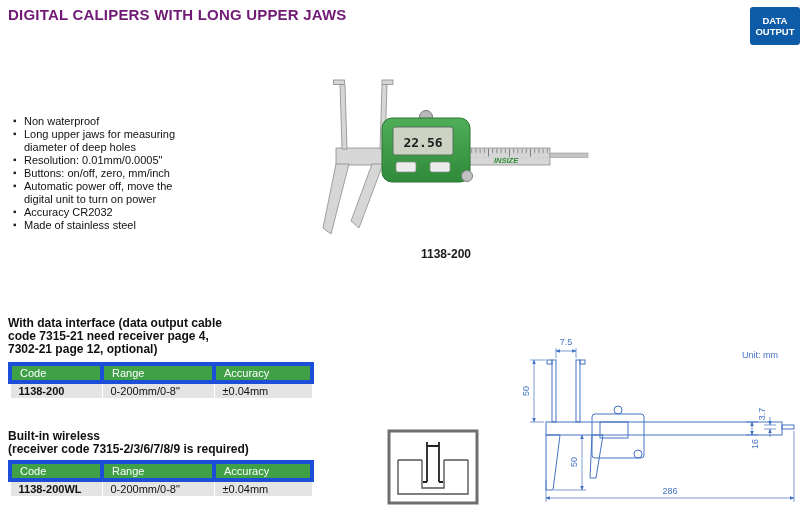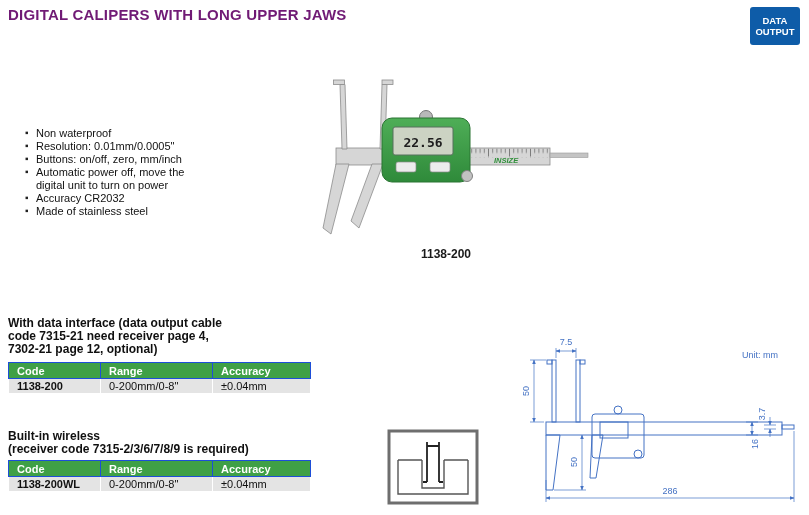--- a/index.html
+++ b/index.html
@@ -13,34 +13,34 @@
         font-family:"Liberation Sans",sans-serif;color:#111;overflow:hidden;}
 
   .title{position:absolute;left:8px;top:6px;font-size:15px;font-weight:bold;
          color:#701a75;letter-spacing:.2px;}
 
   .badge{position:absolute;left:750px;top:7px;width:50px;height:38px;
          background:var(--badge-blue);border-radius:3px;color:#fff;
          font-weight:bold;font-size:9.5px;line-height:11px;display:flex;
          flex-direction:column;align-items:center;justify-content:center;text-align:center;}
 
-  ul.features{position:absolute;left:13px;top:115px;width:185px;margin:12px;padding:0;
+  ul.features{position:absolute;left:13px;top:115px;width:185px;margin:0;padding:0;
               list-style:none;font-size:11px;line-height:13px;}
   ul.features li{position:relative;padding-left:11px;}
   ul.features li::before{content:"▪";position:absolute;left:0;top:-1px;font-size:10px;color:#222;}
 
   .caliper-wrap{position:absolute;left:296px;top:76px;width:300px;height:168px;}
   .model-label{position:absolute;left:296px;top:247px;width:300px;text-align:center;
                font-size:12px;font-weight:bold;color:#1a1a1a;}
 
   .sec-heading{position:absolute;font-size:12px;font-weight:bold;line-height:13px;color:#101010;}
 
   table.spec-table{position:absolute;left:8px;border-collapse:collapse;font-size:11px;table-layout:fixed;}
-  table.spec-table th{background:var(--accent-green);color:#fff;text-align:left;font-weight:bold;
-                      padding:1px 8px;border:1px solid #1d4ed8;height:16px;}
+  table.spec-table th{background:var(--accent-green);color:#fff;text-align:left;font-weight:normal;
+                      padding:1px 8px;border:4px solid #1d4ed8;height:16px;}
   table.spec-table td{background:#e4e4e4;padding:1px 8px;border:1px solid #fff;height:15px;color:#111;}
   table.spec-table td.code{font-weight:bold;}
 
   .app-diagram{position:absolute;left:386px;top:428px;}
   .tech-drawing{position:absolute;left:518px;top:330px;}
 
   .bl{stroke:var(--drawing-blue);fill:none;stroke-width:1;}
   .blthin{stroke:var(--drawing-blue);fill:none;stroke-width:.7;}
   text.bltxt{fill:var(--drawing-blue);stroke:none;font-size:9px;
              font-family:"Liberation Sans",sans-serif;}
@@ -57,20 +57,21 @@
 
   <div class="title">DIGITAL CALIPERS WITH LONG UPPER JAWS</div>
 
   <div class="badge">
     <span>DATA</span>
     <span>OUTPUT</span>
   </div>
 
   <ul class="features">
     <li>Non waterproof</li>
+    <li>Long upper jaws for measuring diameter of deep holes</li>
     <li>Resolution: 0.01mm/0.0005"</li>
     <li>Buttons: on/off, zero, mm/inch</li>
     <li>Automatic power off, move the digital unit to turn on power</li>
     <li>Accuracy CR2032</li>
     <li>Made of stainless steel</li>
   </ul>
 
   <div class="caliper-wrap">
     <svg width="300" height="168" viewBox="0 0 300 168">
       <defs>

